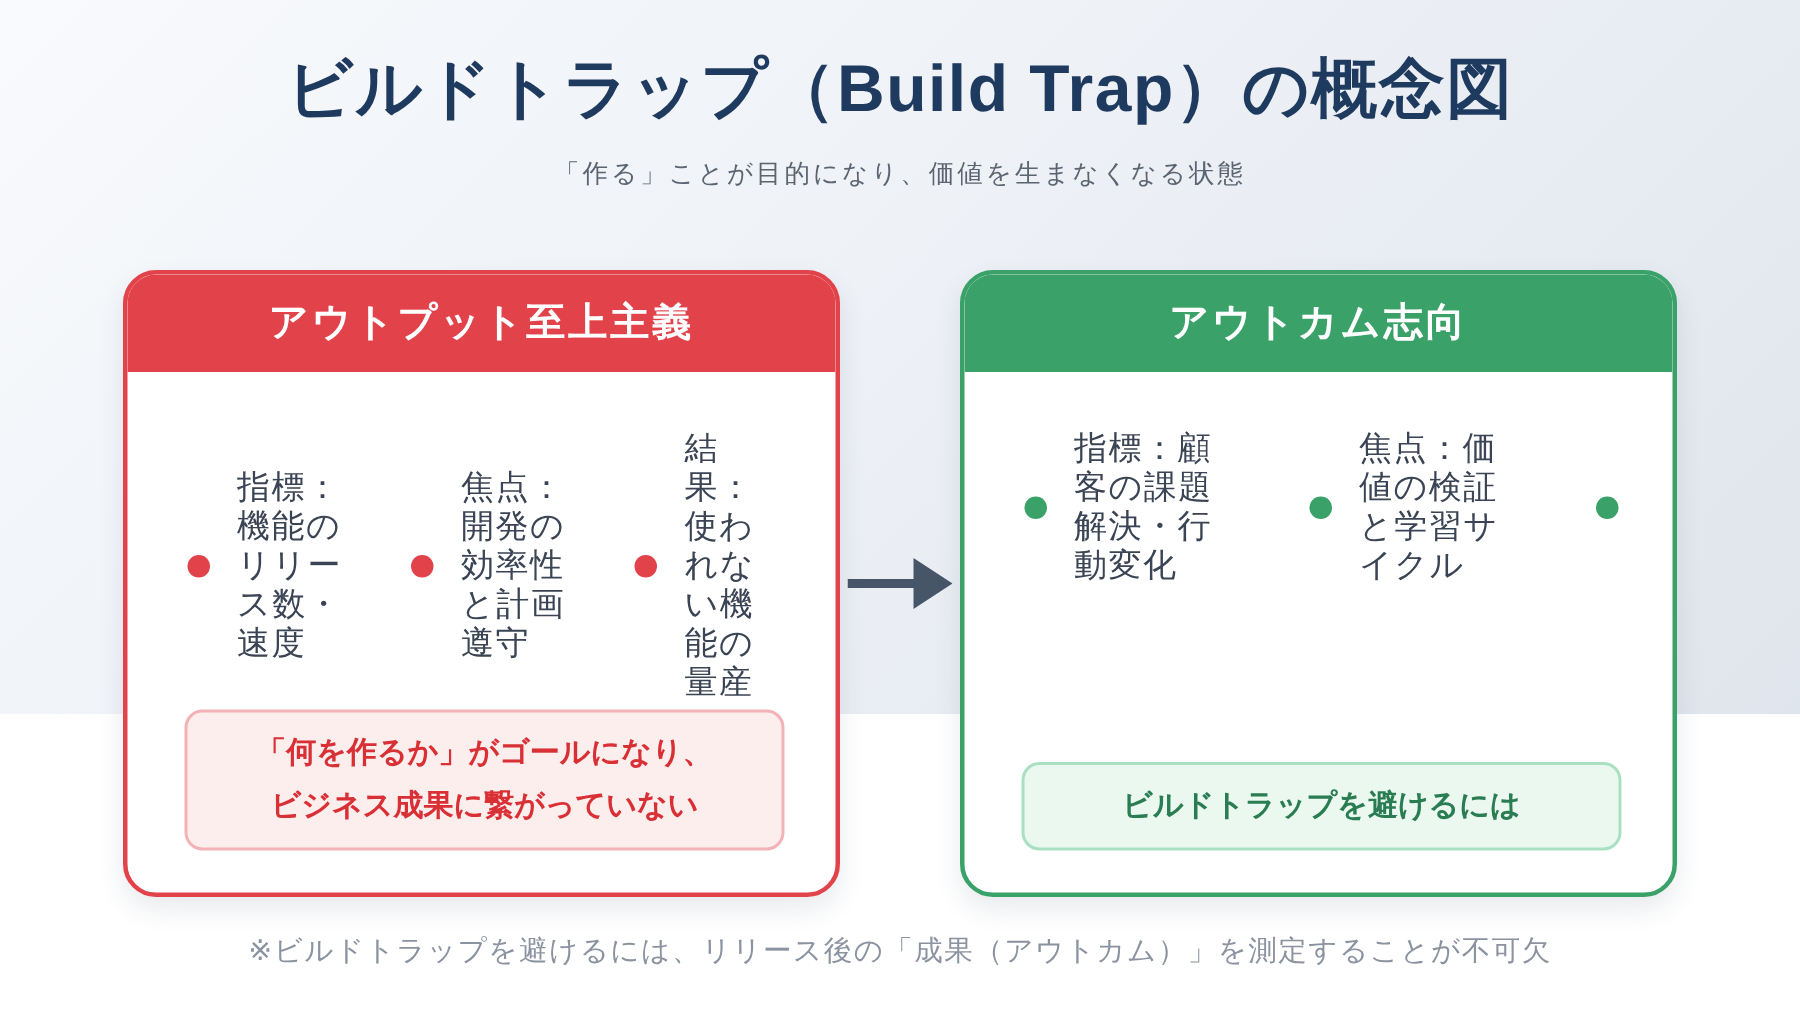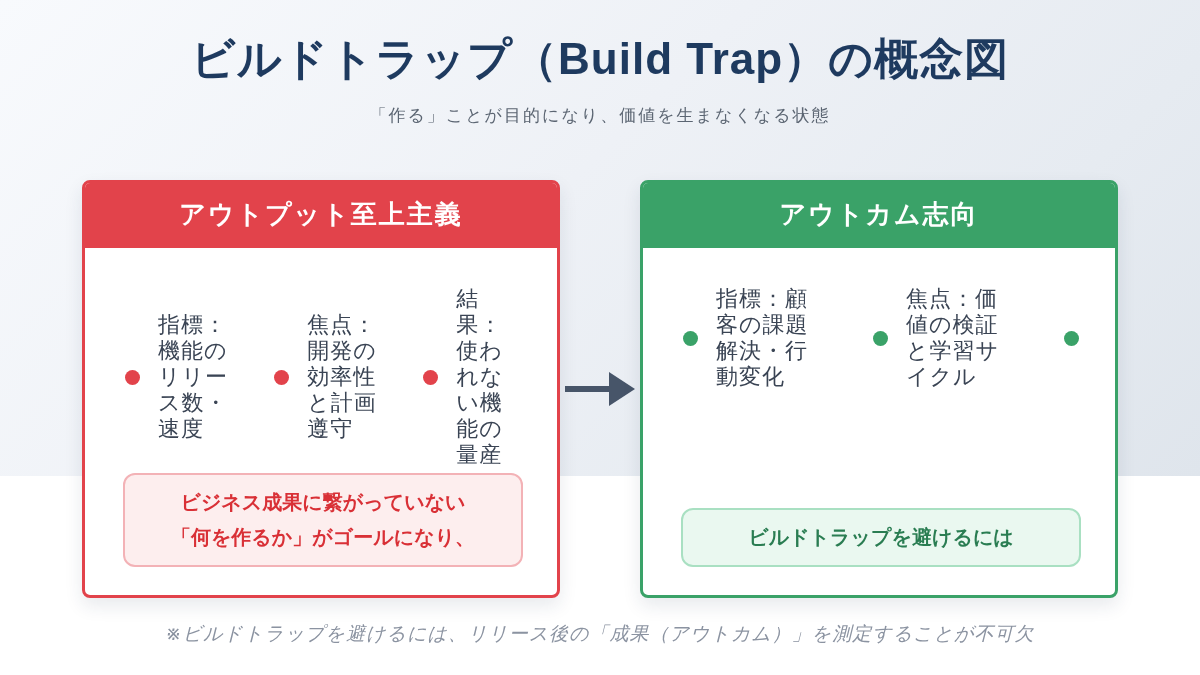--- a/index.html
+++ b/index.html
@@ -27,21 +27,21 @@
     margin: 0;
   }
   .cards-row {
     position: absolute; top: 180px; left: 0; width: 100%;
     display: flex; justify-content: center; align-items: stretch;
   }
   .card {
     width: 478px; height: 418px;
     box-sizing: border-box;
     background: #ffffff;
-    border-radius: 8px;
+    border-radius: 22px;
     display: flex; flex-direction: column;
     overflow: hidden;
     box-shadow: 0 8px 18px rgba(30, 45, 75, 0.10);
   }
   .card.red   { border: 3px solid #e2434b; }
   .card.green { border: 3px solid #3aa268; }
   .card-header {
     text-align: center;
     font-size: 26px; font-weight: bold; color: #ffffff;
     letter-spacing: 2px;
@@ -89,21 +89,20 @@
   .arrow-gap {
     width: 80px;
     display: flex; align-items: center; justify-content: center;
     flex: 0 0 auto;
   }
   .footnote {
     position: absolute; top: 621px; left: 0; width: 100%;
     text-align: center;
     font-size: 19px; color: #8b93a1; letter-spacing: 1px;
     margin: 0;
-    font-style: italic;
   }
 </style>
 </head>
 <body>
 
 <div class="stage">
 
   <h1 class="page-title">ビルドトラップ（Build Trap）の概念図</h1>
   <p class="page-subtitle">「作る」ことが目的になり、価値を生まなくなる状態</p>
 
@@ -120,22 +119,22 @@
           <li>
             <span class="dot"></span>
             <span>焦点：開発の効率性と計画遵守</span>
           </li>
           <li>
             <span class="dot"></span>
             <span>結果：使われない機能の量産</span>
           </li>
         </ul>
         <div class="callout red">
+          <div>「何を作るか」がゴールになり、</div>
           <div>ビジネス成果に繋がっていない</div>
-          <div>「何を作るか」がゴールになり、</div>
         </div>
       </div>
     </div>
 
     <div class="arrow-gap">
       <svg width="70" height="38" viewBox="0 0 70 38">
         <rect x="0" y="16" width="50" height="6" fill="#475569"></rect>
         <polygon points="44,2 70,19 44,36" fill="#475569"></polygon>
       </svg>
     </div>

